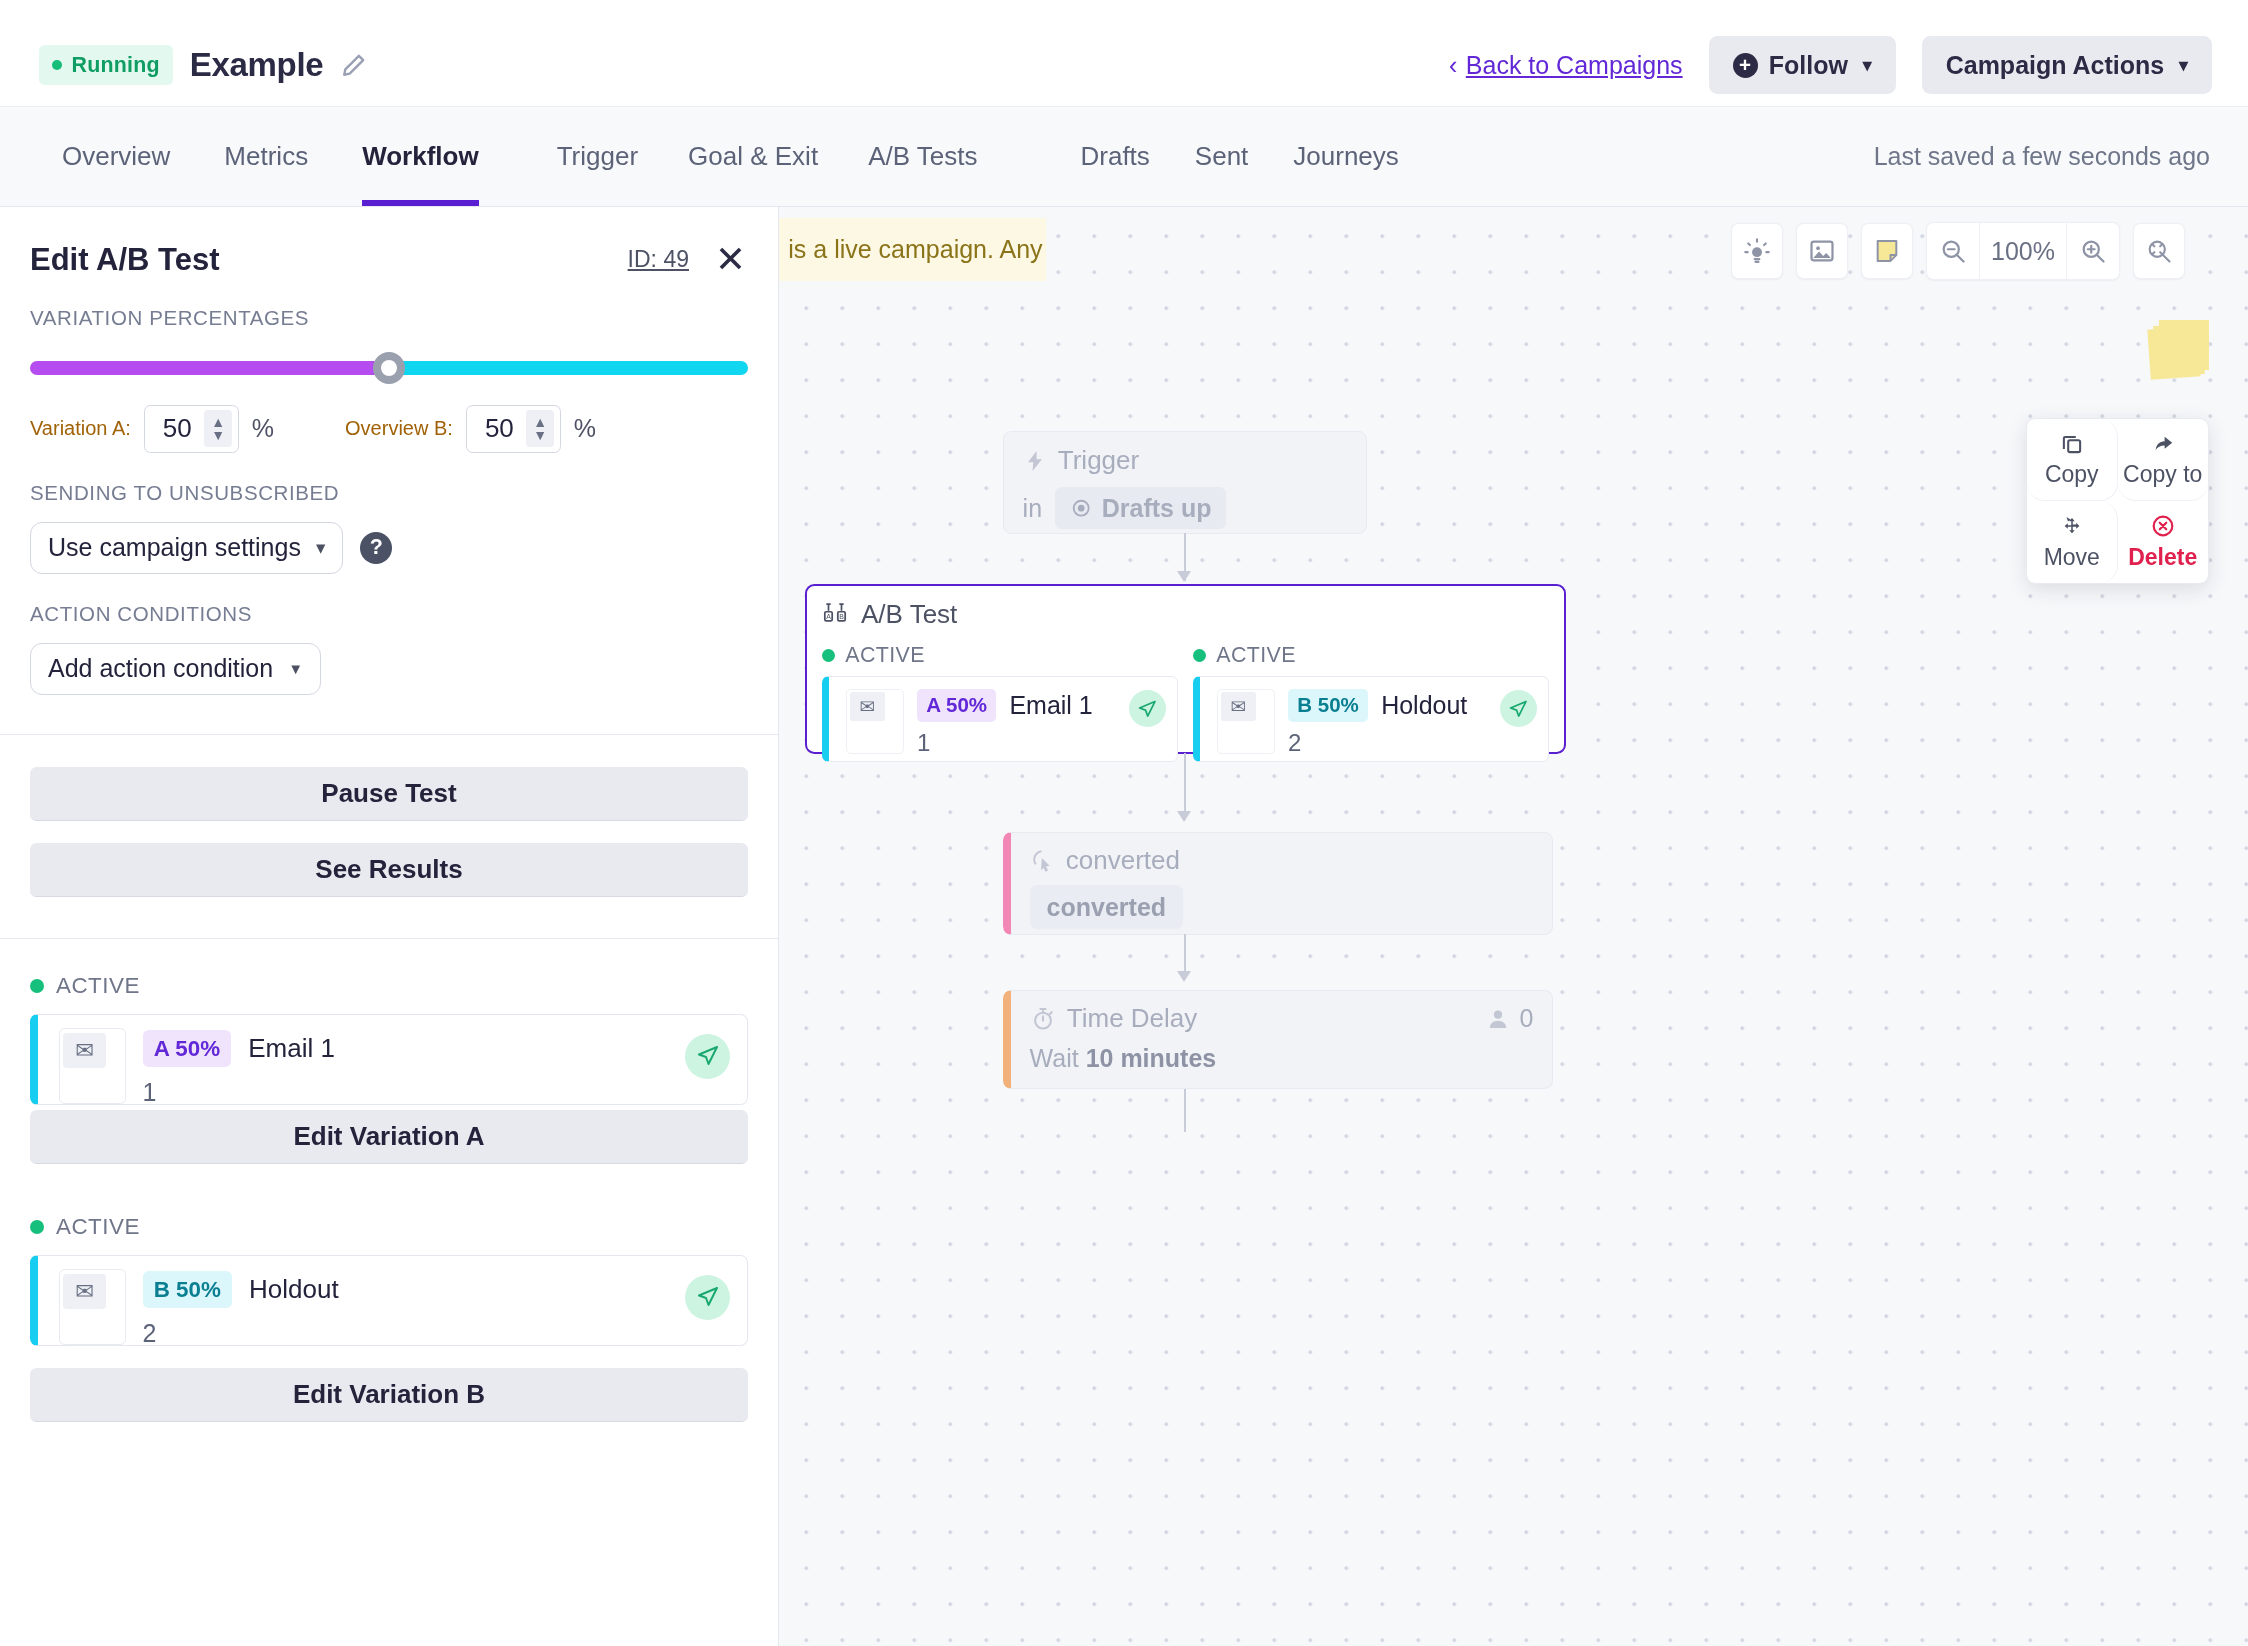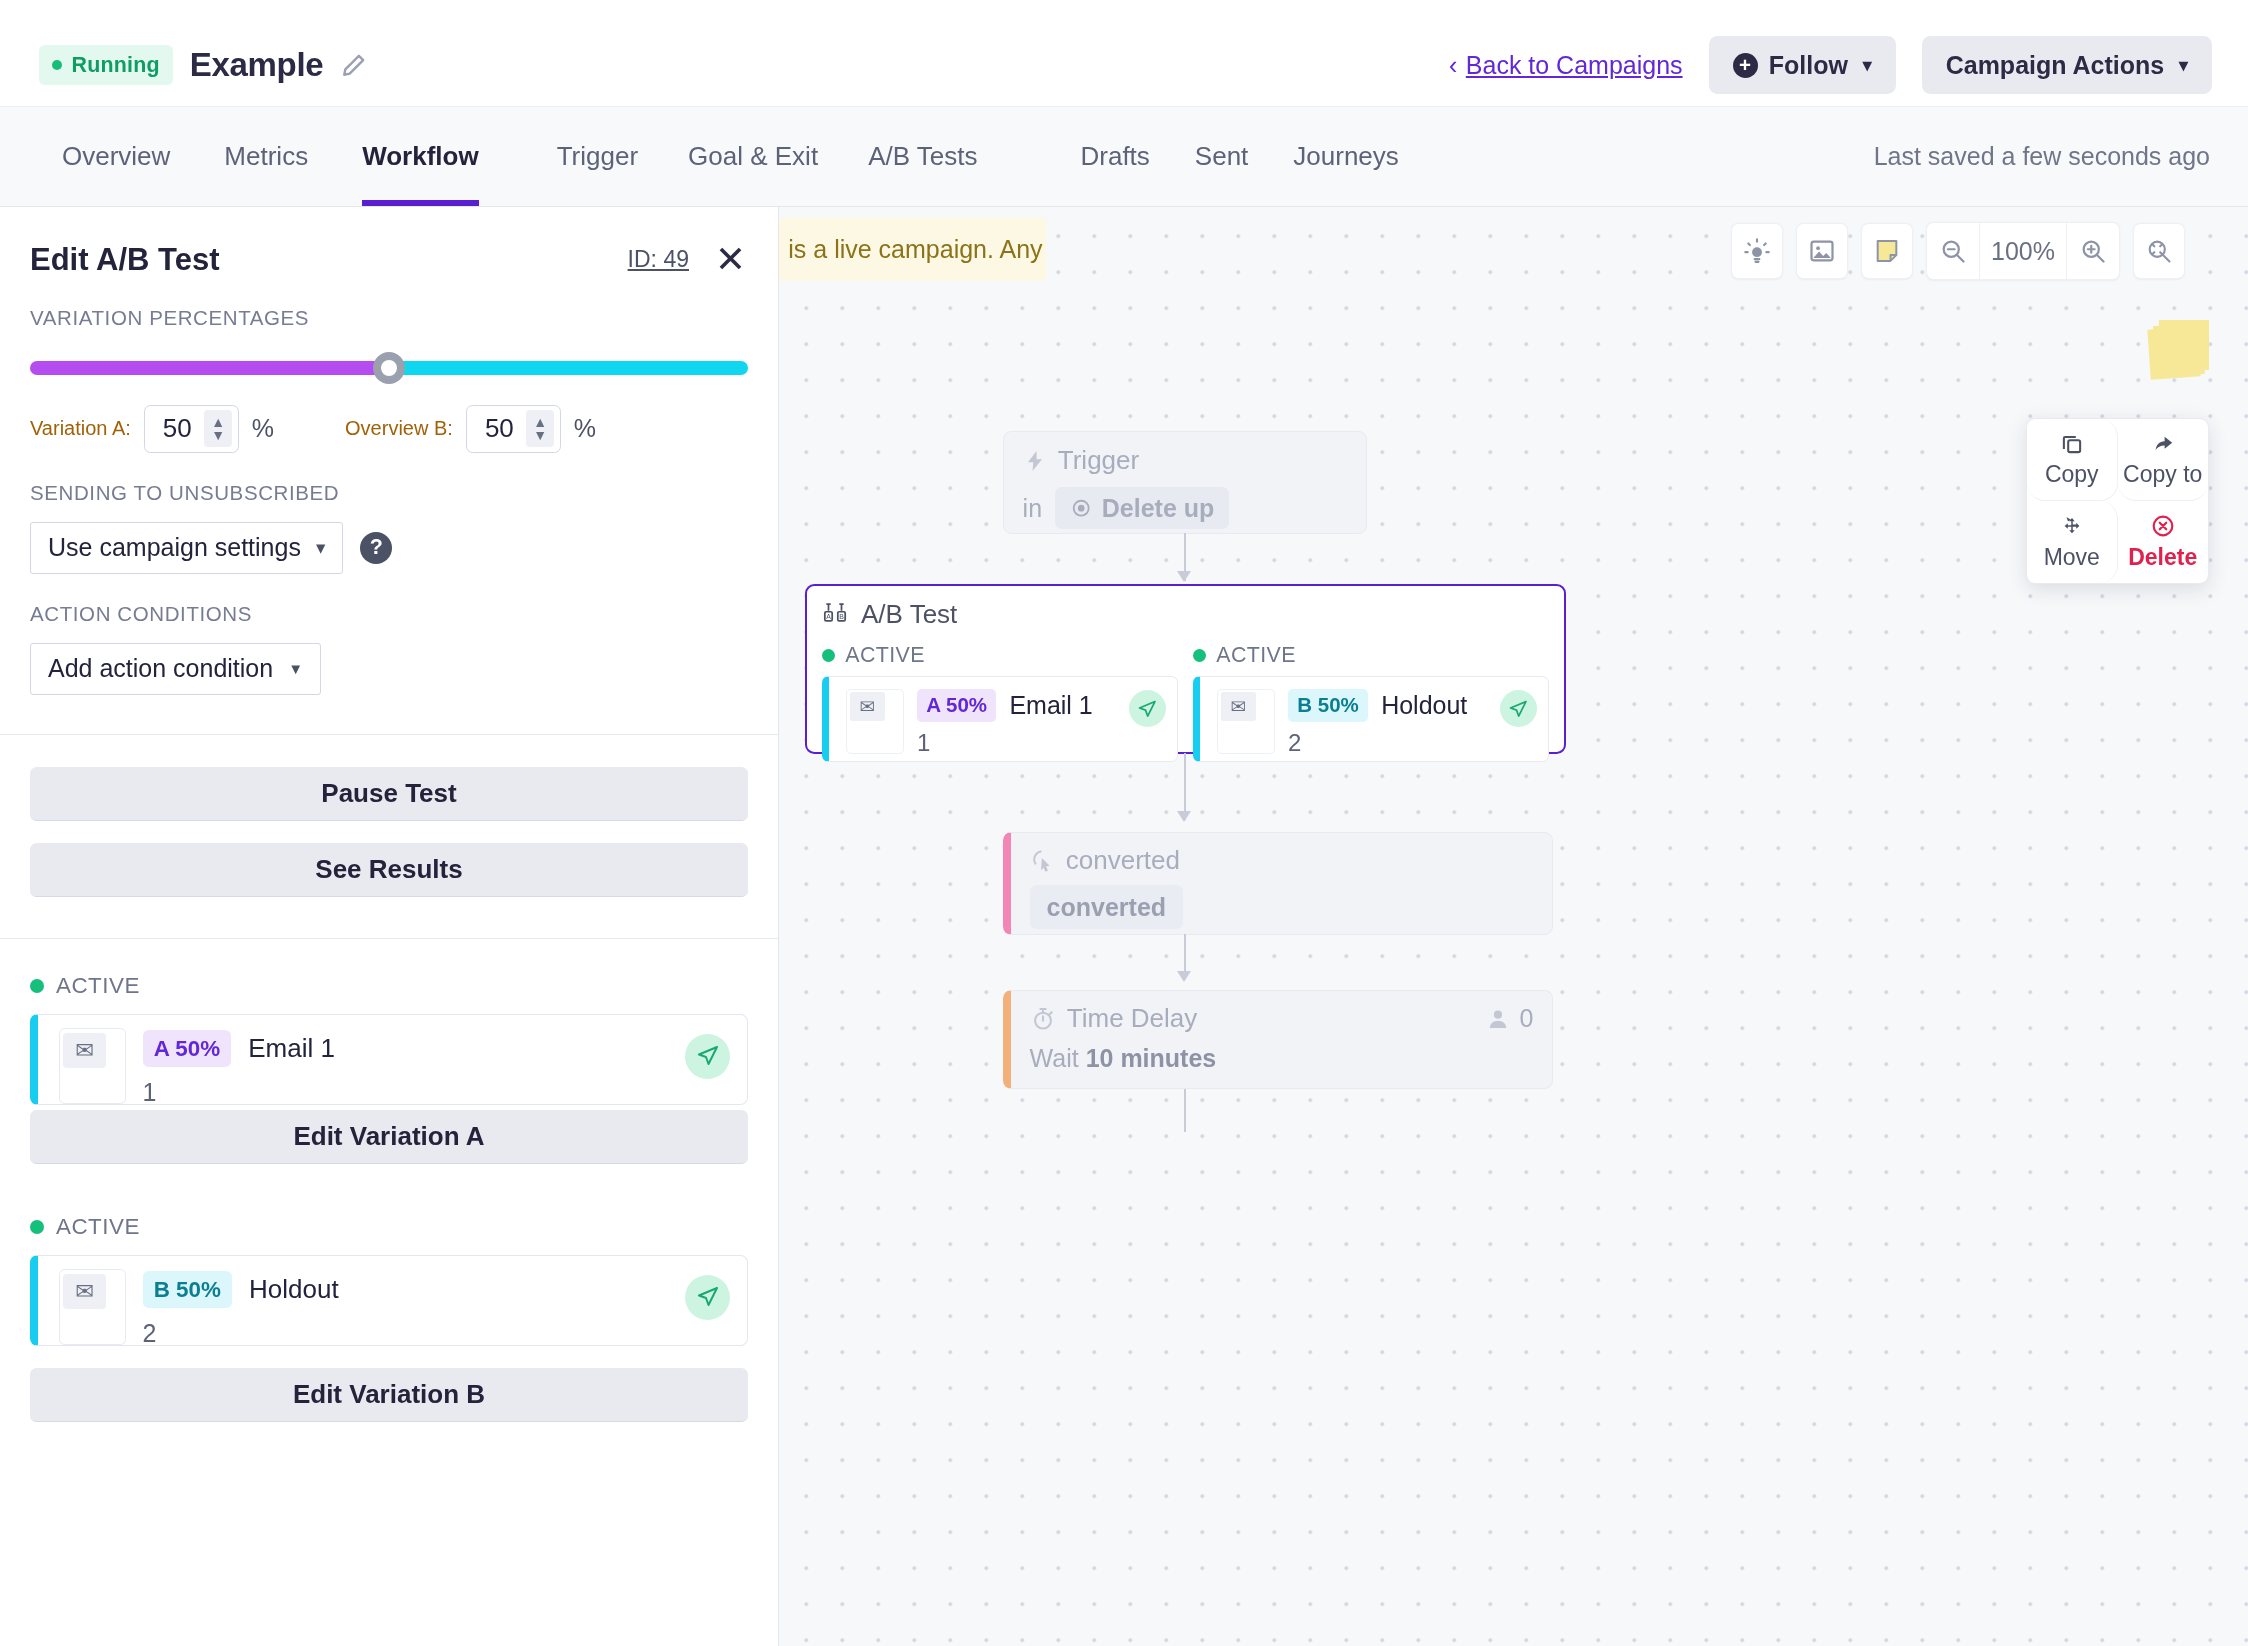--- a/index.html
+++ b/index.html
@@ -108,21 +108,21 @@
     display: flex; flex-direction: column; align-items: center; justify-content: center;
     font-size: 14px; color: #6a7084; line-height: .95; margin-right: 5.6px; cursor: pointer;
   }
   .pct { font-size: 25px; color: #4c5264; margin-left: 13px; }
   .var-gap { width: 71px; }
 
   .select-box {
     margin: 17px 30px 0 30px; display: inline-flex; align-items: center; gap: 17px;
   }
   .dd {
-    border: 0.9px solid #d3d7e2; border-radius: 3px; background: #fff;
+    border: 0.9px solid #d3d7e2; border-radius: 12px; background: #fff;
     height: 52px; display: inline-flex; align-items: center; padding: 0 17px;
     font-size: 25px; color: #23233c; cursor: pointer; gap: 15px;
   }
   .dd .chev { font-size: 18.6px; color: #4c5264; }
   .dd .tri { font-size: 15px; color: #4c5264; }
   #help-badge {
     width: 32px; height: 32px; border-radius: 50%; background: #4b5266; color: #fff;
     font-size: 21.4px; font-weight: 700; display: flex; align-items: center; justify-content: center;
     cursor: pointer;
   }
@@ -558,21 +558,21 @@
         </svg>
       <span>Trigger</span>
     </div>
     <div class="trg-row">
       <span class="trg-in">in</span>
       <span class="chip">
         <svg width="22.4" height="22.4" viewBox="0 0 24 24" fill="none" stroke="#a8adbd" stroke-width="2">
             <circle cx="12" cy="12" r="8"></circle>
             <circle cx="12" cy="12" r="3.6" fill="#a8adbd" stroke="none"></circle>
           </svg>
-        <span>Delete up</span>
+        <span>Drafts up</span>
       </span>
     </div>
   </div>
 
   <div class="vline" style="left:405px; top:326px; height:48px;"></div>
   <div class="arrow-head" style="left:398px; top:364px;"></div>
 
   <div id="node-abtest">
     <div id="abtest-head">
       <svg width="26" height="26" viewBox="0 0 24 24" fill="none" stroke="#4c5264" stroke-width="1.6" style="font-size:28px">

